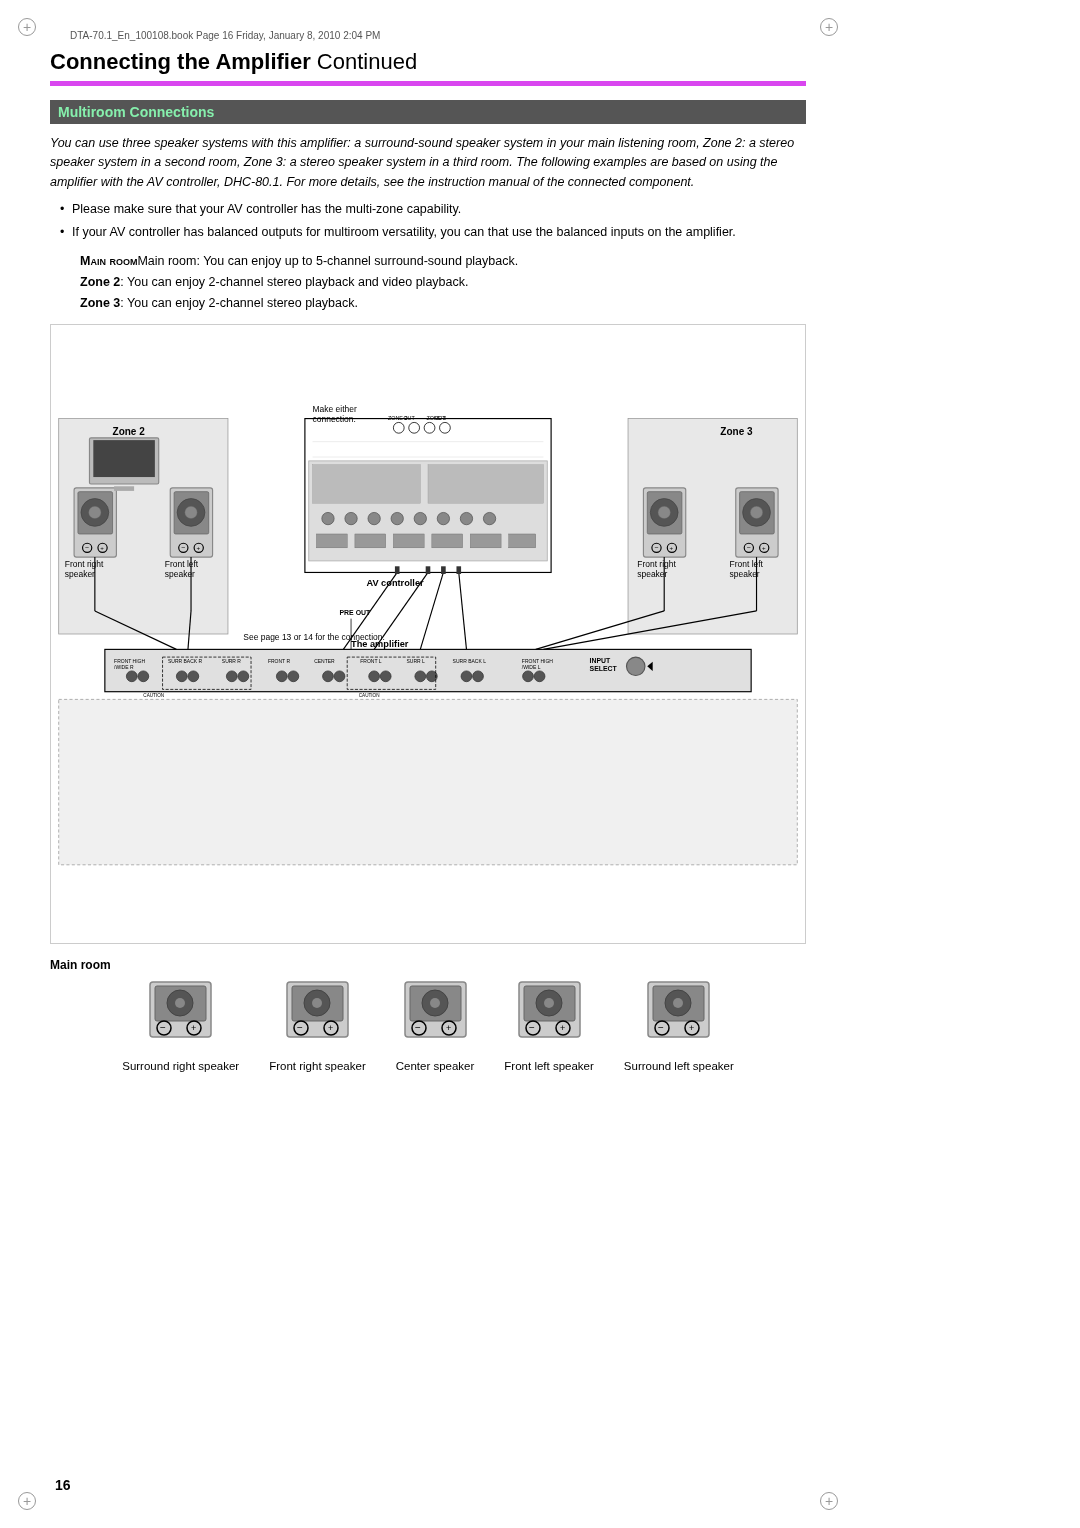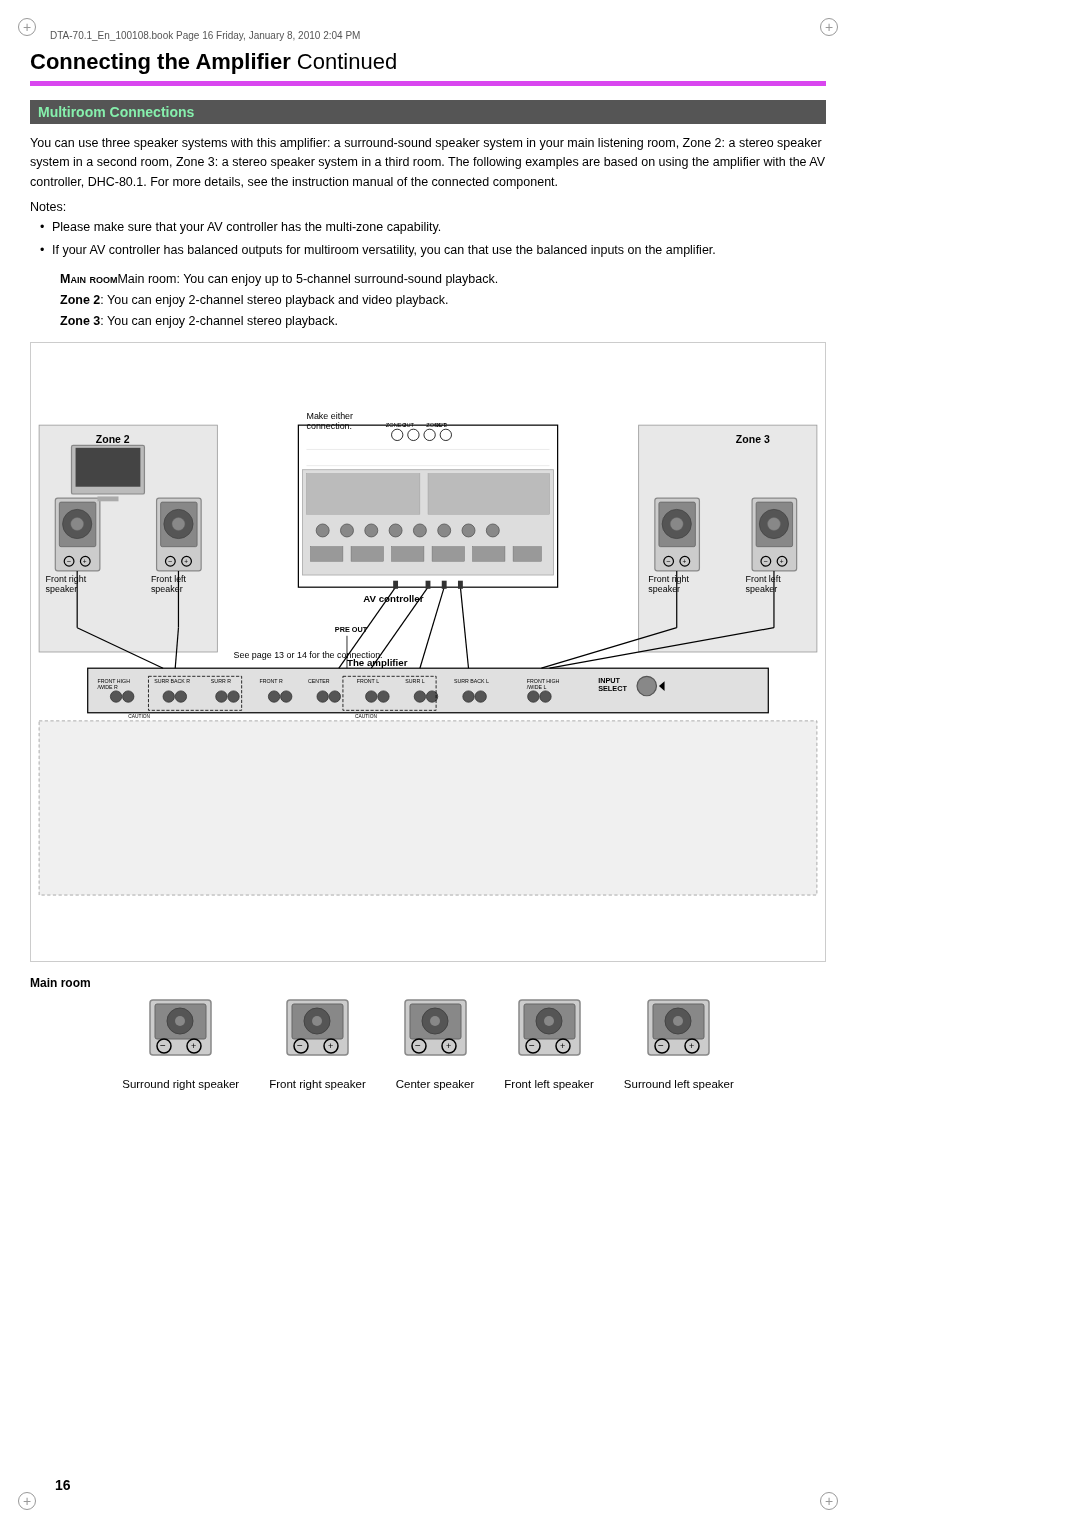--- a/index.html
+++ b/index.html
@@ -9,21 +9,21 @@
       background: #fff;
       font-family: Arial, Helvetica, sans-serif;
       font-size: 13px;
       color: #000;
       position: relative;
     }
 
     .page-outer {
       width: 856px;
       min-height: 1528px;
-      padding: 30px 30px;
+      padding: 30px 50px;
       position: relative;
     }
 
     
     .corner-mark {
       position: absolute;
       width: 18px;
       height: 18px;
       border: 1px solid #999;
       border-radius: 50%;
@@ -67,20 +67,21 @@
       font-weight: bold;
       font-size: 14px;
       padding: 4px 8px;
       margin-bottom: 10px;
     }
 
     .body-text {
       font-size: 12.5px;
       line-height: 1.55;
       margin-bottom: 8px;
+      font-style: italic;
     }
 
     .notes-label {
       font-size: 12.5px;
       margin-bottom: 4px;
     }
 
     .bullet-list {
       list-style: none;
       padding-left: 10px;
@@ -183,21 +184,20 @@
   <p class="file-info">DTA-70.1_En_100108.book  Page 16  Friday, January 8, 2010  2:04 PM</p>
 
   <h1 class="page-title">
     <span>Connecting the Amplifier</span><span class="continued"> Continued</span>
   </h1>
 
   <div class="section-header">Multiroom Connections</div>
 
   <p class="body-text">You can use three speaker systems with this amplifier: a surround-sound speaker system in your main listening room, Zone 2: a stereo speaker system in a second room, Zone 3: a stereo speaker system in a third room. The following examples are based on using the amplifier with the AV controller, DHC-80.1. For more details, see the instruction manual of the connected component.</p>
 
-  <p class="notes-label">Notes:</p>
   <ul class="bullet-list">
     <li>Please make sure that your AV controller has the multi-zone capability.</li>
     <li>If your AV controller has balanced outputs for multiroom versatility, you can that use the balanced inputs on the amplifier.</li>
   </ul>
 
   <p class="connection-desc">
     <span style="font-variant: small-caps; font-weight:bold;">Main room</span><span>Main room: You can enjoy up to 5-channel surround-sound playback.</span>
   </p>
   <p class="connection-desc">
     <span style="font-weight:bold;">Zone 2</span>: You can enjoy 2-channel stereo playback and video playback.

